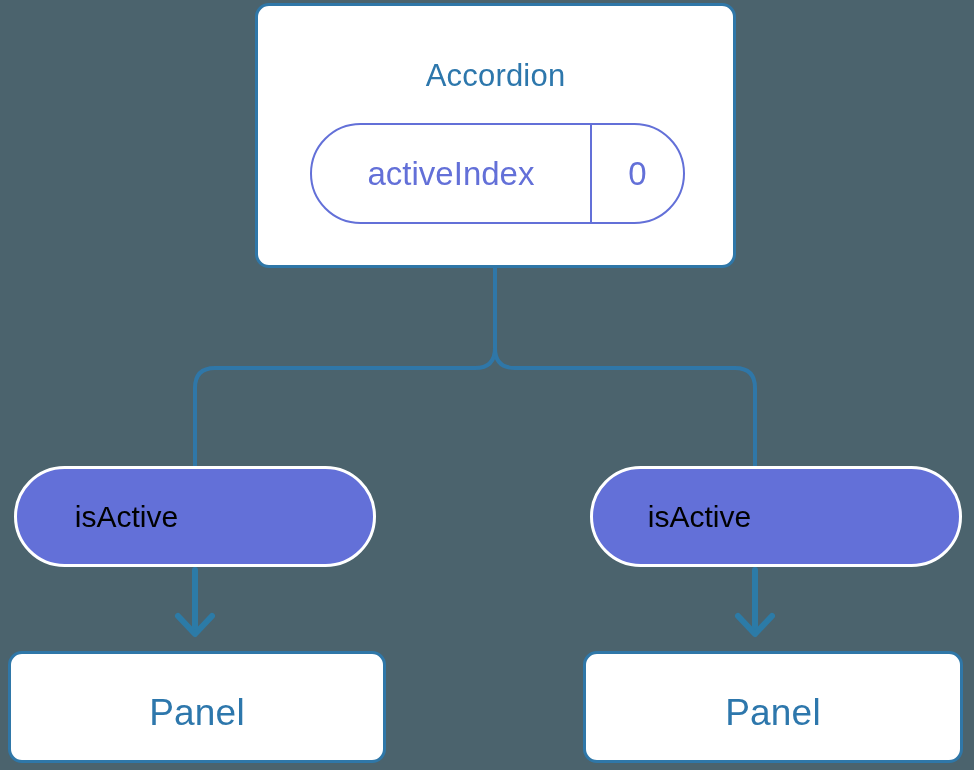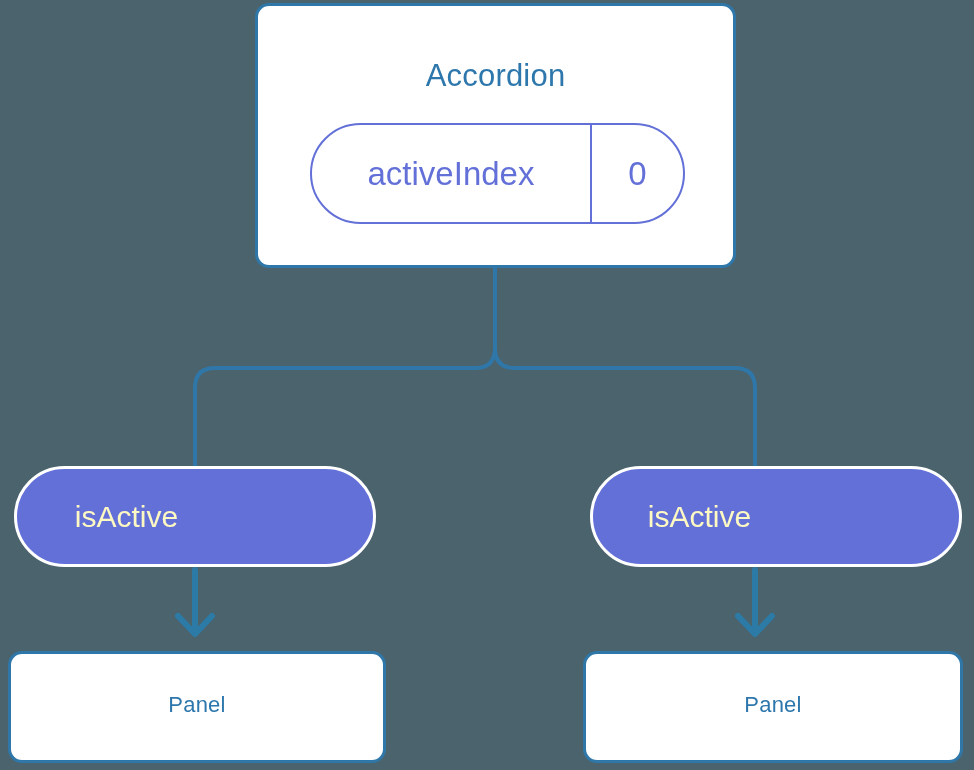--- a/index.html
+++ b/index.html
@@ -67,21 +67,21 @@
 
   
   .panel-card {
     top: 651px;
     height: 112px;
   }
   #panel-left-card  { left: 8px;   width: 378px; }
   #panel-right-card { left: 583px; width: 380px; }
   .panel-card .card-title {
     top: 38px;
-    font-size: 22px;
+    font-size: 37px;
   }
 
   
   .pill {
     position: absolute;
     box-sizing: border-box;
     display: flex;
     align-items: stretch;
     border-radius: 999px;
     z-index: 3;
@@ -109,21 +109,21 @@
     border-left: 2px solid #6370d8;
   }
 
   
   .pill-filled {
     background: #6370d8;
     border: 3px solid #ffffff;
   }
   .pill-filled .pill-key,
   .pill-filled .pill-val {
-    color: #fef9c3;
+    color: #000000;
     font-size: 30px;
   }
   .pill-filled .pill-val {
     border-left: 3px solid #ffffff;
   }
 
   
   #pill-active-index {
     left: 52px;     
     top: 117px;

